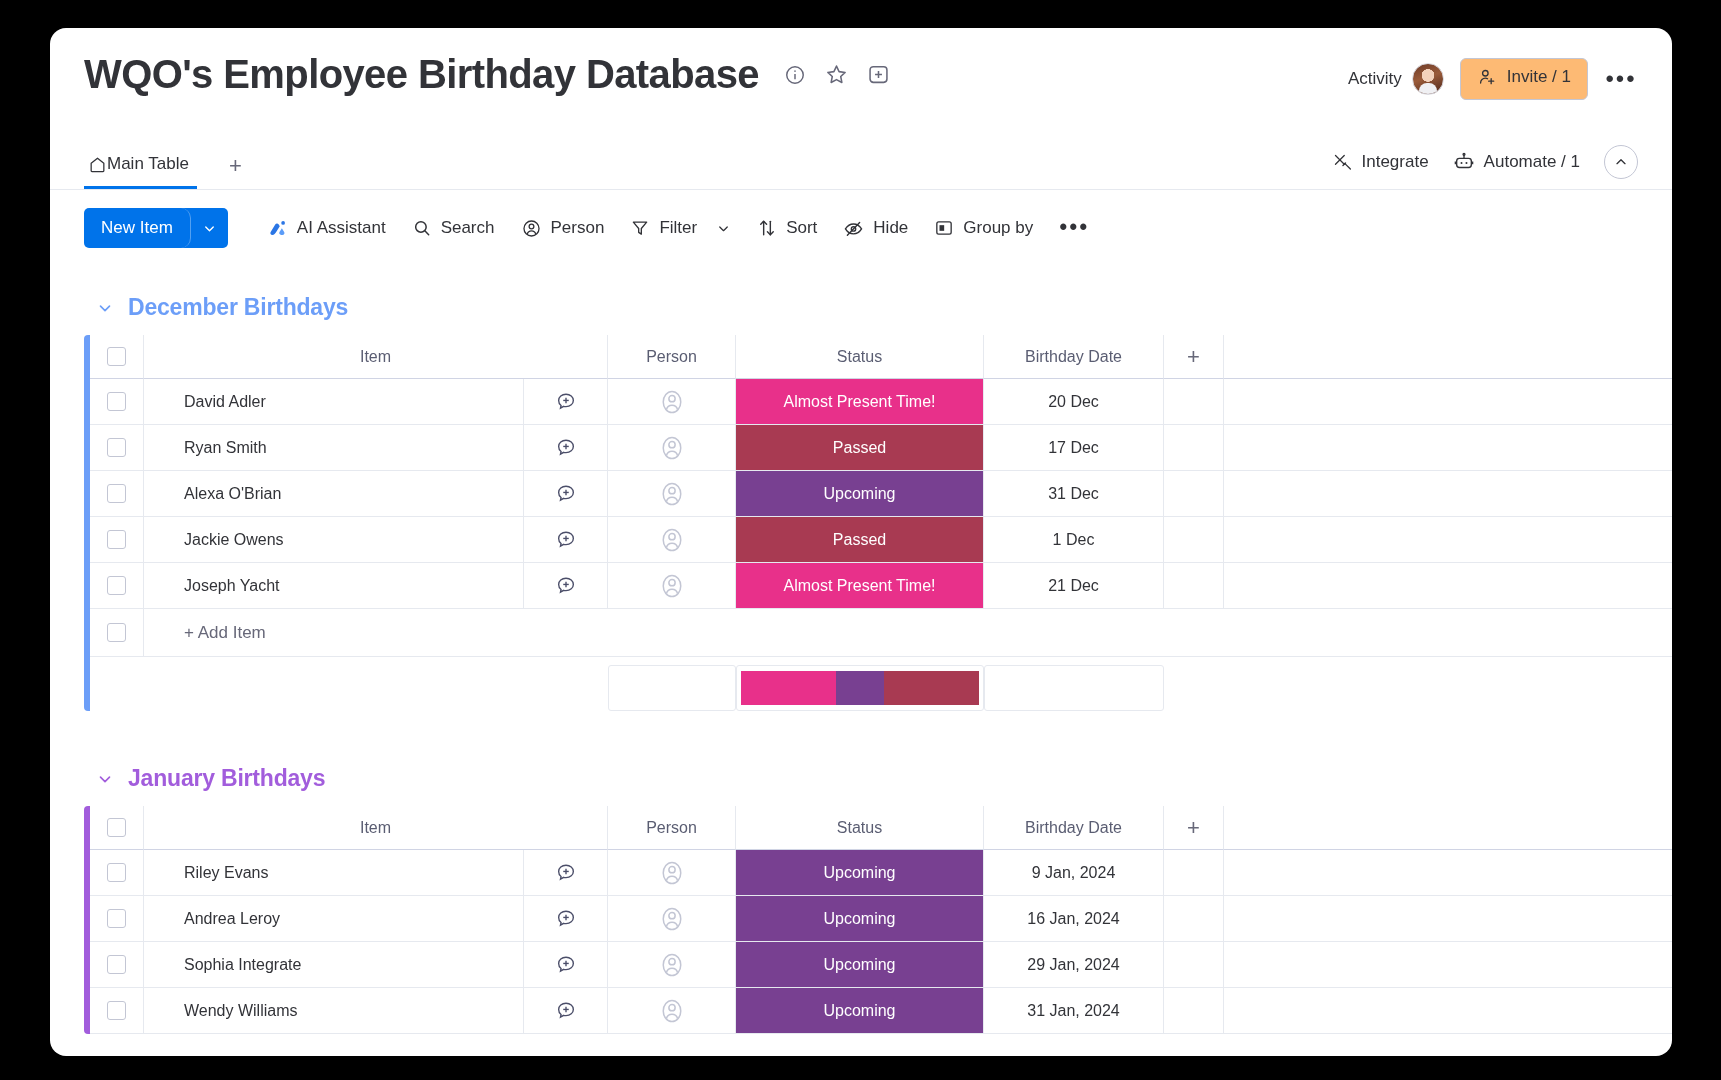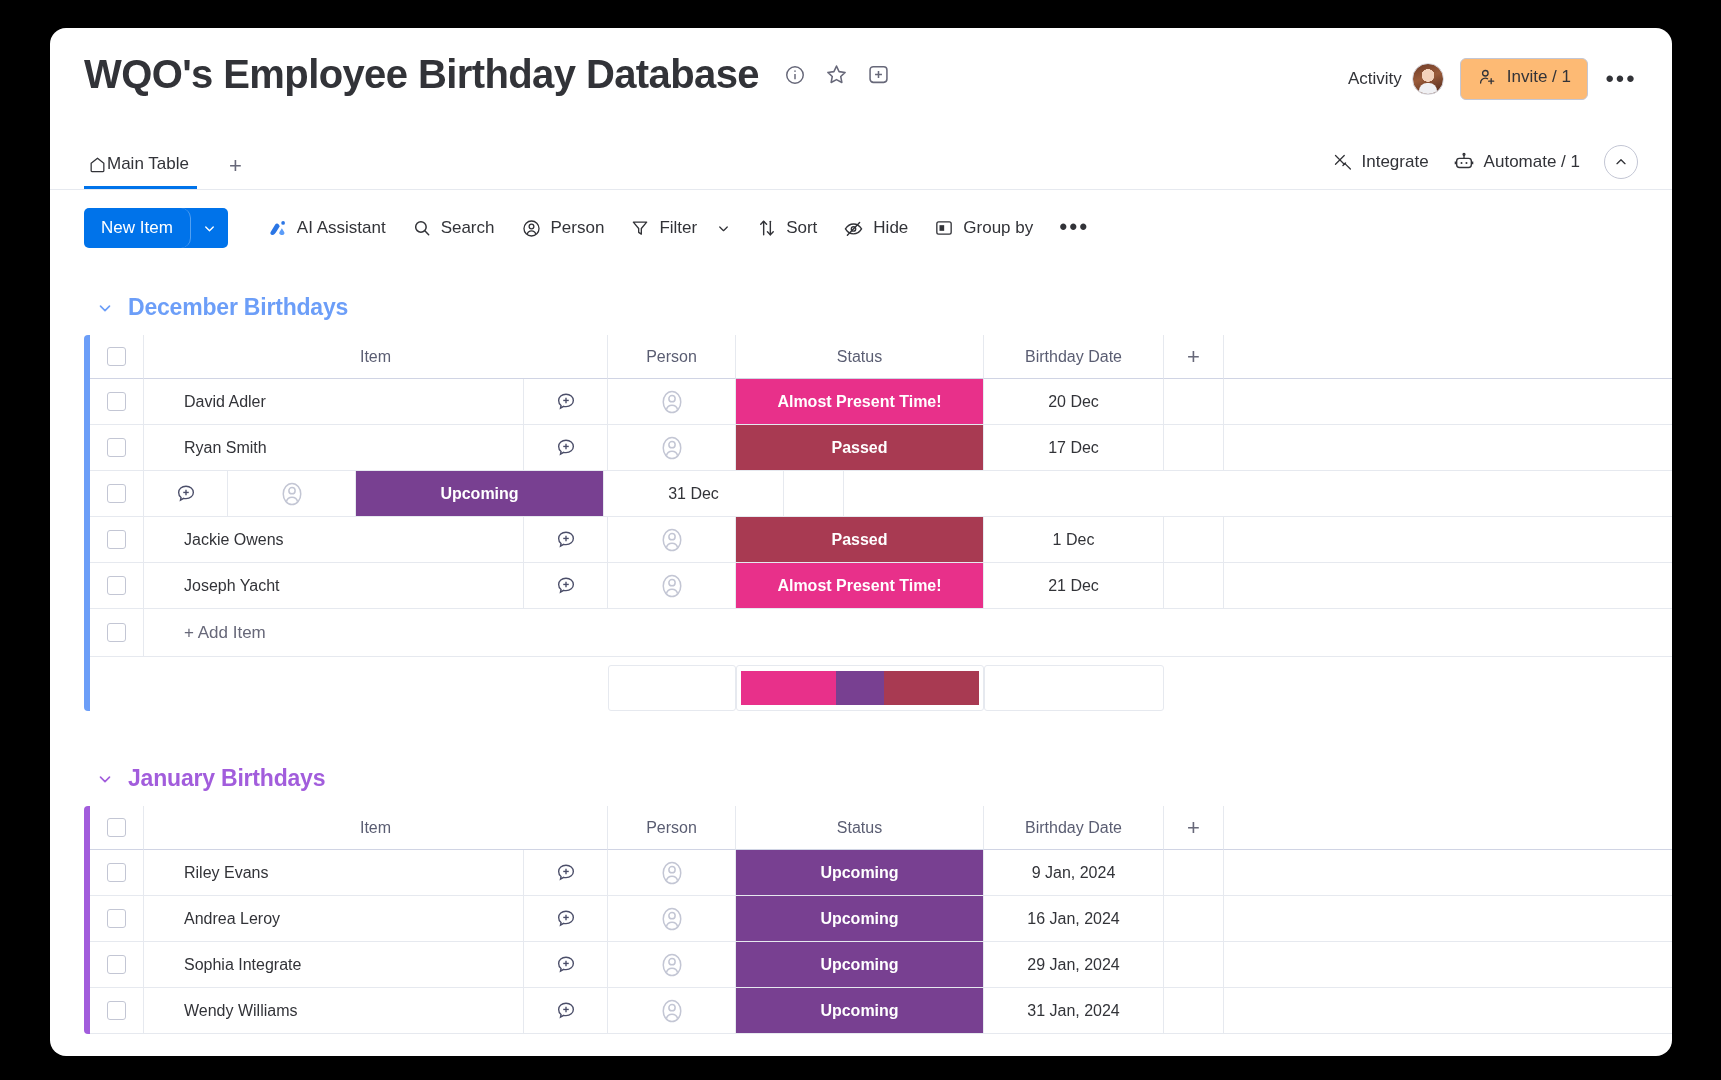--- a/index.html
+++ b/index.html
@@ -262,21 +262,20 @@
     background: #fff;
     cursor: pointer;
   }
 
   .status-pill {
     width: 100%; height: 100%;
     display: flex; align-items: center; justify-content: center;
     color: #fff;
     font-size: 16px;
     cursor: pointer;
-    font-weight: bold;
   }
 
   .add-row {
     display: flex; height: 48px; align-items: stretch;
   }
   .add-row .c-check { border-right: 1px solid #e6e9ef; border-bottom: 1px solid #e6e9ef; display: flex; align-items: center; justify-content: center; flex: 0 0 54px; }
   .add-row .addtext {
     flex: 1 1 auto;
     display: flex; align-items: center;
     padding-left: 40px;
@@ -607,20 +606,21 @@
                 </div>
                 <div class="cell c-date">17 Dec</div>
                 <div class="cell c-plus"></div>
                 <div class="cell c-rest"></div>
               </div>
 
               <div class="row">
                 <div class="cell c-check">
                     <span class="checkbox"></span>
                   </div>
+                <div class="cell c-item">Alexa O'Brian</div>
                 <div class="cell c-chat">
                   <span class="chat-icon">
                     <svg width="22" height="22" viewBox="0 0 24 24" fill="none" stroke="currentColor" stroke-width="1.5">
                       <path d="M12 3.6c4.6 0 8 2.9 8 6.7s-3.4 6.7-8 6.7c-.9 0-1.8-.1-2.6-.3l-3.4 2 .6-2.9C4.9 14.6 4 12.6 4 10.3c0-3.8 3.4-6.7 8-6.7z"></path>
                       <line x1="12" y1="7.3" x2="12" y2="13.3"></line>
                         <line x1="9" y1="10.3" x2="15" y2="10.3"></line>
                     </svg>
                   </span>
                 </div>
                 <div class="cell c-person">

